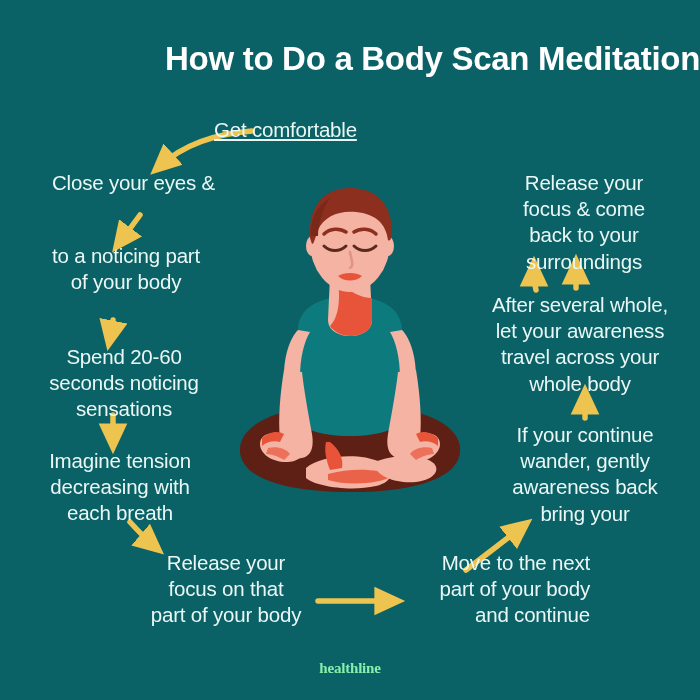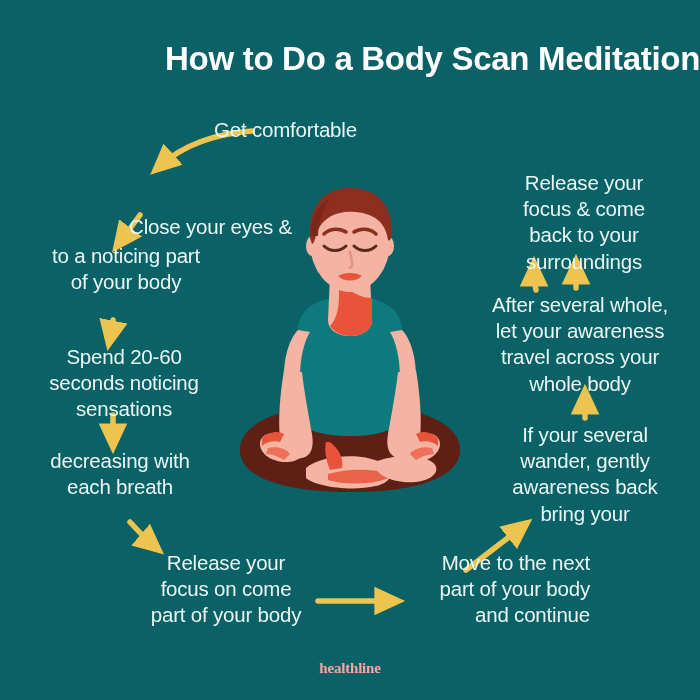--- a/index.html
+++ b/index.html
@@ -37,22 +37,22 @@
     position: absolute;
     color: #eaf7f5;
     font-family: "Liberation Sans", sans-serif;
     font-size: 20.5px;
     font-weight: normal;
     line-height: 1.28;
     letter-spacing: -0.2px;
   }
 
   
-  #step-1  { left: 214px; top: 117px; width: 240px; text-align: left; }
-  #step-2  { left: 36px;  top: 170px; width: 256px; text-align: right; margin-top: 44px; }
+  #step-1  { left: 214px; top: 117px; width: 240px; text-align: left; text-decoration: underline; }
+  #step-2  { left: 52px;  top: 170px; width: 256px; text-align: left; }
   #step-3  { left: 18px;  top: 243px; width: 216px; text-align: center; }
   #step-4  { left: 18px;  top: 344px; width: 212px; text-align: center; }
   #step-5  { left: 16px;  top: 448px; width: 208px; text-align: center; }
   #step-6  { left: 124px; top: 550px; width: 204px; text-align: center; }
   #step-7  { left: 382px; top: 550px; width: 208px; text-align: right; }
   #step-8  { left: 482px; top: 422px; width: 206px; text-align: center; }
   #step-9  { left: 470px; top: 292px; width: 220px; text-align: center; }
   #step-10 { left: 486px; top: 170px; width: 196px; text-align: center; }
 
   
@@ -72,21 +72,21 @@
     height: 360px;
   }
 
   
   #logo {
     position: absolute;
     left: 0;
     top: 660px;
     width: 700px;
     text-align: center;
-    color: #fca5a5;
+    color: #86efac;
     font-family: "Liberation Serif", serif;
     font-size: 15px;
     font-weight: bold;
     letter-spacing: -0.2px;
   }
 </style>
 </head>
 <body>
 
 <div id="infographic">
@@ -194,35 +194,36 @@
   <div class="step" id="step-3">
       <div>to a noticing part</div>
       <div>of your body</div>
     </div>
   <div class="step" id="step-4">
       <div>Spend 20-60</div>
       <div>seconds noticing</div>
       <div>sensations</div>
     </div>
   <div class="step" id="step-5">
+      <div>Imagine tension</div>
       <div>decreasing with</div>
       <div>each breath</div>
     </div>
   <div class="step" id="step-6">
       <div>Release your</div>
-      <div>focus on come</div>
+      <div>focus on that</div>
       <div>part of your body</div>
     </div>
   <div class="step" id="step-7">
       <div>Move to the next</div>
       <div>part of your body</div>
       <div>and continue</div>
     </div>
   <div class="step" id="step-8">
-      <div>If your several</div>
+      <div>If your continue</div>
       <div>wander, gently</div>
       <div>awareness back</div>
       <div>bring your</div>
     </div>
   <div class="step" id="step-9">
       <div>After several whole,</div>
       <div>let your awareness</div>
       <div>travel across your</div>
       <div>whole body</div>
     </div>

